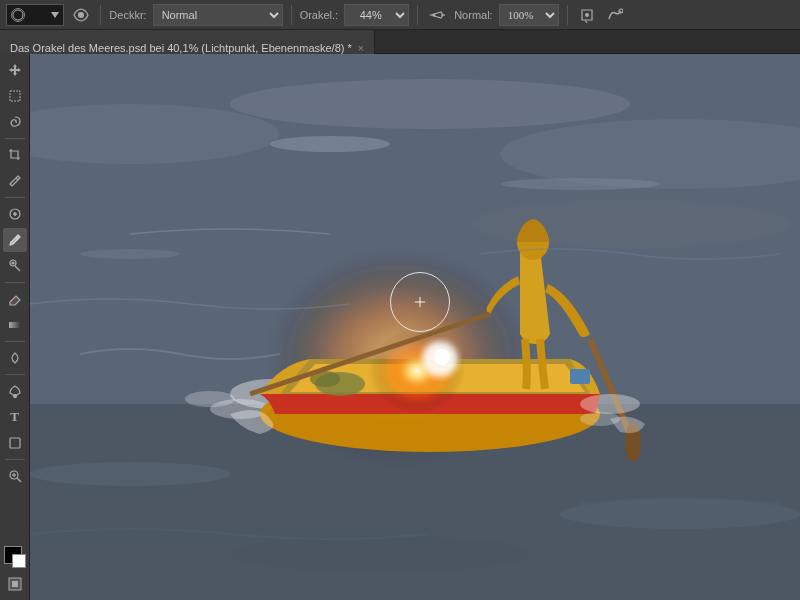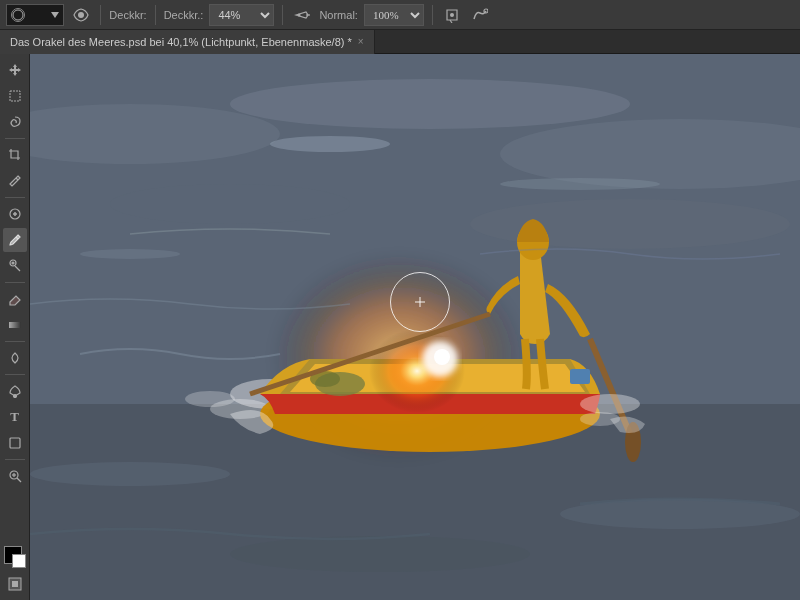--- a/index.html
+++ b/index.html
@@ -83,40 +83,41 @@
       padding: 0 4px;
       cursor: pointer;
     }
 
     .toolbar-select-wide {
       min-width: 130px;
     }
 
     .toolbar-select-medium {
       min-width: 65px;
+      text-align: center;
     }
 
     .toolbar-select-small {
       min-width: 60px;
       font-family: Liberation Serif, serif;
     }
 
     
     #tabbar {
       display: flex;
       align-items: center;
       height: 24px;
       background: #2d2d2d;
       border-bottom: 1px solid #1a1a1a;
       padding: 0;
     }
 
     .tab {
       display: flex;
-      align-items: center;
+      align-items: flex-end;
       height: 24px;
       padding: 0 10px;
       background: #3c3c3c;
       border-right: 1px solid #222;
       font-size: 11px;
       color: #ccc;
       gap: 6px;
       cursor: pointer;
     }
 
@@ -296,24 +297,32 @@
   <div class="toolbar-icon">
     <svg width="18" height="18" viewBox="0 0 18 18">
       <path d="M2 9 Q4 4 9 3 Q14 4 16 9 Q14 14 9 15 Q4 14 2 9Z" fill="none" stroke="#aaa" stroke-width="1.2"></path>
       <circle cx="9" cy="9" r="3" fill="#aaa"></circle>
     </svg>
   </div>
 
   <div class="toolbar-separator"></div>
 
   <span class="toolbar-label">Deckkr:</span>
+  <select class="toolbar-select toolbar-select-wide">
+    <option>Normal</option>
+    <option>Auflösen</option>
+    <option>Abdunkeln</option>
+    <option>Multiplizieren</option>
+    <option>Aufhellen</option>
+    <option>Abwedeln</option>
+  </select>
 
   <div class="toolbar-separator"></div>
 
-  <span class="toolbar-label">Deckkr.:</span>
+  <span class="toolbar-label">Orakel.:</span>
   <select class="toolbar-select toolbar-select-medium">
     <option>44%</option>
     <option>100%</option>
     <option>75%</option>
     <option>50%</option>
     <option>25%</option>
   </select>
 
   <div class="toolbar-separator"></div>
 

